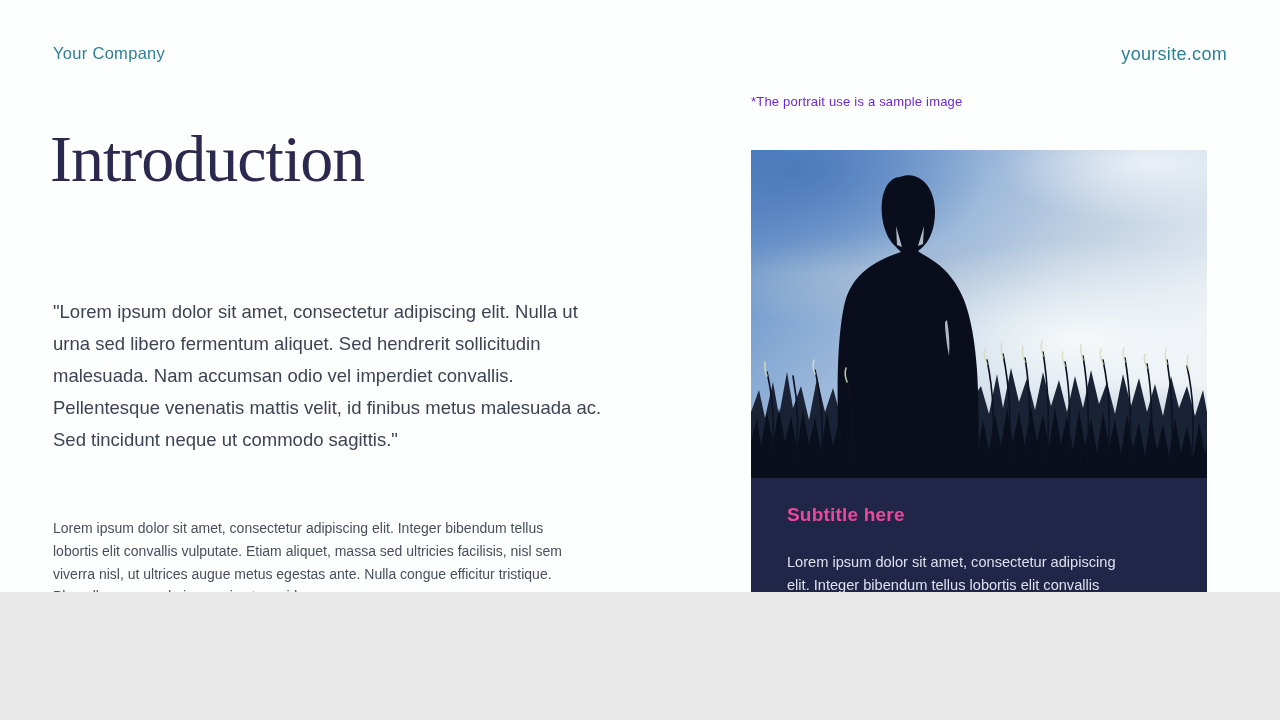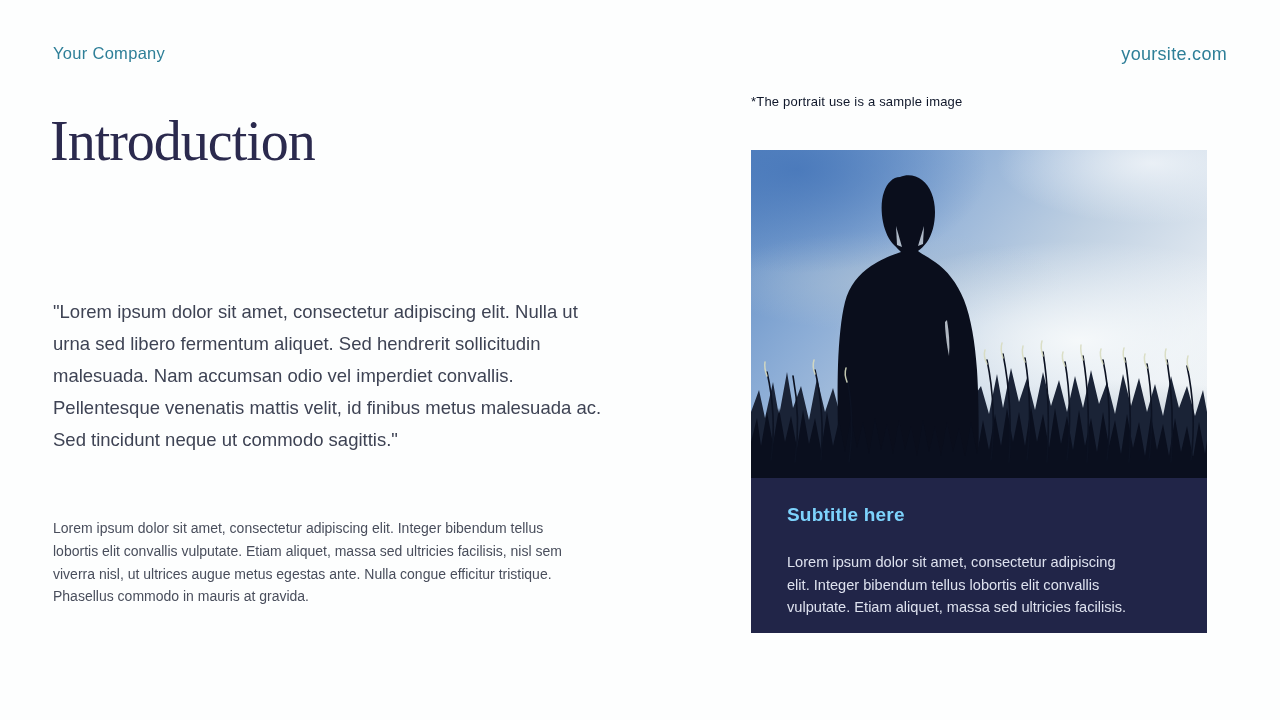--- a/index.html
+++ b/index.html
@@ -1,60 +1,60 @@
 <!DOCTYPE html>
 <html><head>
 <meta charset="utf-8">
 <style>
   * { margin: 0; padding: 0; box-sizing: border-box; }
   html, body { background: #e9e9e9; }
   body { font-family: "Liberation Sans", sans-serif; }
   .slide {
     position: relative;
-    width: 1280px; height: 720px;
+    width: 1280px; height: 592px;
     background: #fdfefe;
     overflow: hidden;
     text-decoration: underline;
   }
   .header-company {
     position: absolute; left: 53px; top: 44px;
     font-size: 16.5px; letter-spacing: 0.3px;
     color: #2e7f98;
   }
   .header-site {
     position: absolute; right: 53px; top: 44px;
     font-size: 18px; letter-spacing: 0.3px;
     color: #2e7f98;
   }
   .slide-title {
-    position: absolute; left: 50px; top: 112px;
+    position: absolute; left: 50px; top: 124px;
     font-family: "Liberation Serif", serif;
     font-weight: 400;
-    font-size: 56px; line-height: 1.05;
+    font-size: 66px; line-height: 1.05;
     letter-spacing: -1px;
     color: #2b2a4e;
   }
   .quote-block {
     position: absolute; left: 53px; top: 296px;
     width: 610px;
     font-size: 18.5px; line-height: 32px;
     color: #3e4354;
     white-space: pre-line;
   }
   .body-block {
     position: absolute; left: 53px; top: 517px;
     width: 600px;
     font-size: 14px; line-height: 22.8px;
     color: #494e5c;
     white-space: pre-line;
   }
   .image-note {
     position: absolute; left: 751px; top: 94px;
     font-size: 13px; letter-spacing: 0.2px;
-    color: #0f172a;
+    color: #6d28d9;
   }
   .photo {
     position: absolute; left: 751px; top: 150px;
     width: 456px; height: 328px;
     background:
       radial-gradient(ellipse 60% 45% at 10% 6%, rgba(70,118,185,0.85), rgba(70,118,185,0) 70%),
       radial-gradient(ellipse 55% 30% at 88% 4%, rgba(238,243,248,0.9), rgba(238,243,248,0) 62%),
       radial-gradient(ellipse 75% 42% at 72% 58%, rgba(247,250,251,0.95), rgba(247,250,251,0) 72%),
       radial-gradient(ellipse 55% 22% at 30% 40%, rgba(172,192,212,0.75), rgba(172,192,212,0) 70%),
       radial-gradient(ellipse 58% 20% at 80% 84%, rgba(128,146,164,0.55), rgba(128,146,164,0) 70%),
@@ -63,21 +63,21 @@
   }
   .photo svg { position: absolute; left: 0; top: 0; width: 100%; height: 100%; display: block; }
   .caption-card {
     position: absolute; left: 751px; top: 478px;
     width: 456px; height: 155px;
     background: #212548;
     padding: 26px 36px 0 36px;
   }
   .caption-title {
     font-size: 19px; font-weight: 700;
-    color: #7dd3fc;
+    color: #ec4899;
     letter-spacing: 0.2px;
     margin-bottom: 25px;
   }
   .caption-text {
     font-size: 14.6px; line-height: 22.6px;
     color: #dde1ee;
     white-space: pre-line;
     margin-top: 22px;
   }
 </style>

